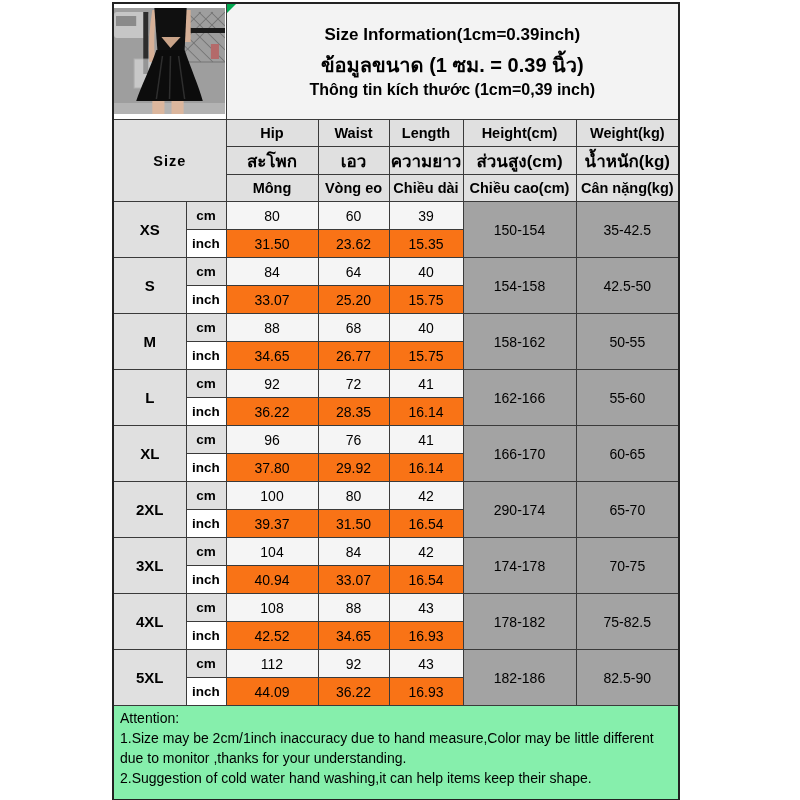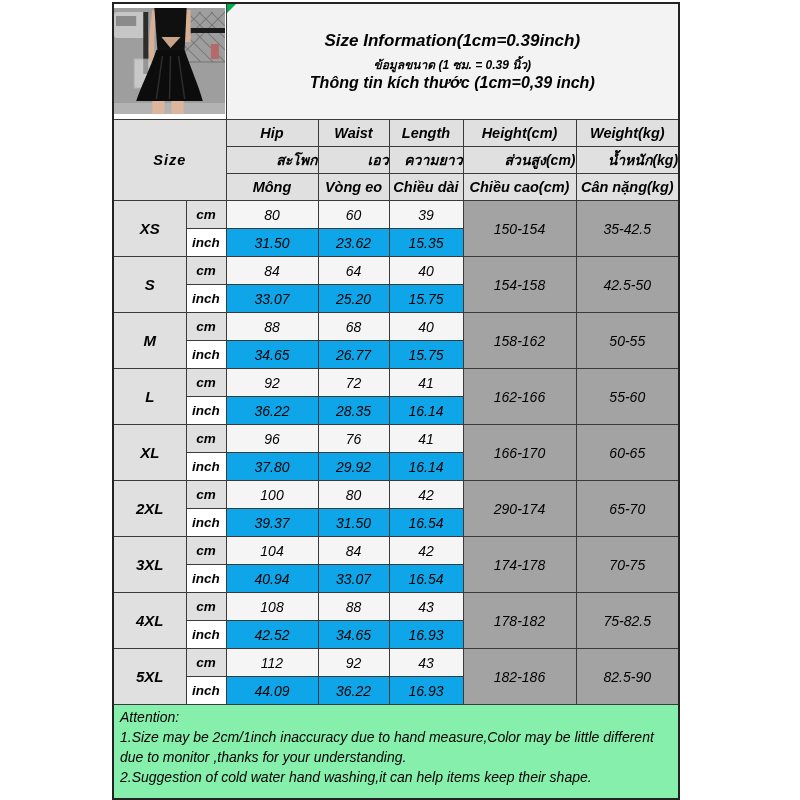--- a/index.html
+++ b/index.html
@@ -4,52 +4,51 @@
 <style>
   html,body { margin:0; padding:0; background:#ffffff; }
   .page {
     position:relative; width:800px; height:800px; background:#ffffff;
     font-family:"Liberation Sans","DejaVu Sans",sans-serif; color:#000;
   }
   .sheet { position:absolute; left:112px; top:2px; }
   table.size-table {
     border-collapse:collapse; table-layout:fixed; width:566px;
     border:2px solid #222222;
-    font-style:italic;
   }
   table.size-table td {
     border:1px solid #3a3a3a; text-align:center; vertical-align:middle;
     padding:0; overflow:hidden;
   }
   
   .photo-cell { background:#ffffff; padding:0; }
   .photo-cell svg { display:block; }
   .title-cell { background:#f3f3f3; position:relative; }
   .corner-flag {
     position:absolute; top:0; left:0; width:0; height:0;
     border-top:9px solid #00a84f; border-right:9px solid transparent;
   }
   .t-en { font-size:17px; font-weight:bold; }
-  .t-th { font-size:12px; font-weight:bold; margin-top:4px; }
+  .t-th { font-size:20px; font-weight:bold; margin-top:4px; }
   .t-vi { font-size:16px; font-weight:bold; margin-top:0; }
   
   .size-cell { background:#e0e0e0; font-size:30px; font-weight:bold; letter-spacing:1px; }
   tr.hdr td { background:#e0e0e0; font-weight:bold; height:26px; }
   tr.hdr-en td { font-size:14.5px; }
-  tr.hdr-th td { font-size:14px;text-align:right; }
+  tr.hdr-th td { font-size:17px; }
   tr.hdr-vi td { font-size:14.5px; }
   
   #size-rows tr { height:28px; }
   #size-rows td.size-label { background:#e0e0e0; font-weight:bold; font-size:15px; }
   #size-rows td.unit { font-weight:bold; font-size:13.5px;margin-top:11px; }
   #size-rows td.unit-cm { background:#e0e0e0; }
   #size-rows td.unit-inch { background:#ffffff; }
   #size-rows td.val { font-size:14px; }
   #size-rows td.cm { background:#f5f5f5; }
-  #size-rows td.inch { background:#0ea5e9; }
+  #size-rows td.inch { background:#f97316; }
   #size-rows td.range { background:#a3a3a3; font-size:14px; }
   
   .attention-cell {
     text-align:left !important; vertical-align:top !important;
     background:#86efac; height:90px; padding:3px 6px 0 6px !important;
     font-size:14px; line-height:1.42;
   }
 </style>
 </head>
 <body>

